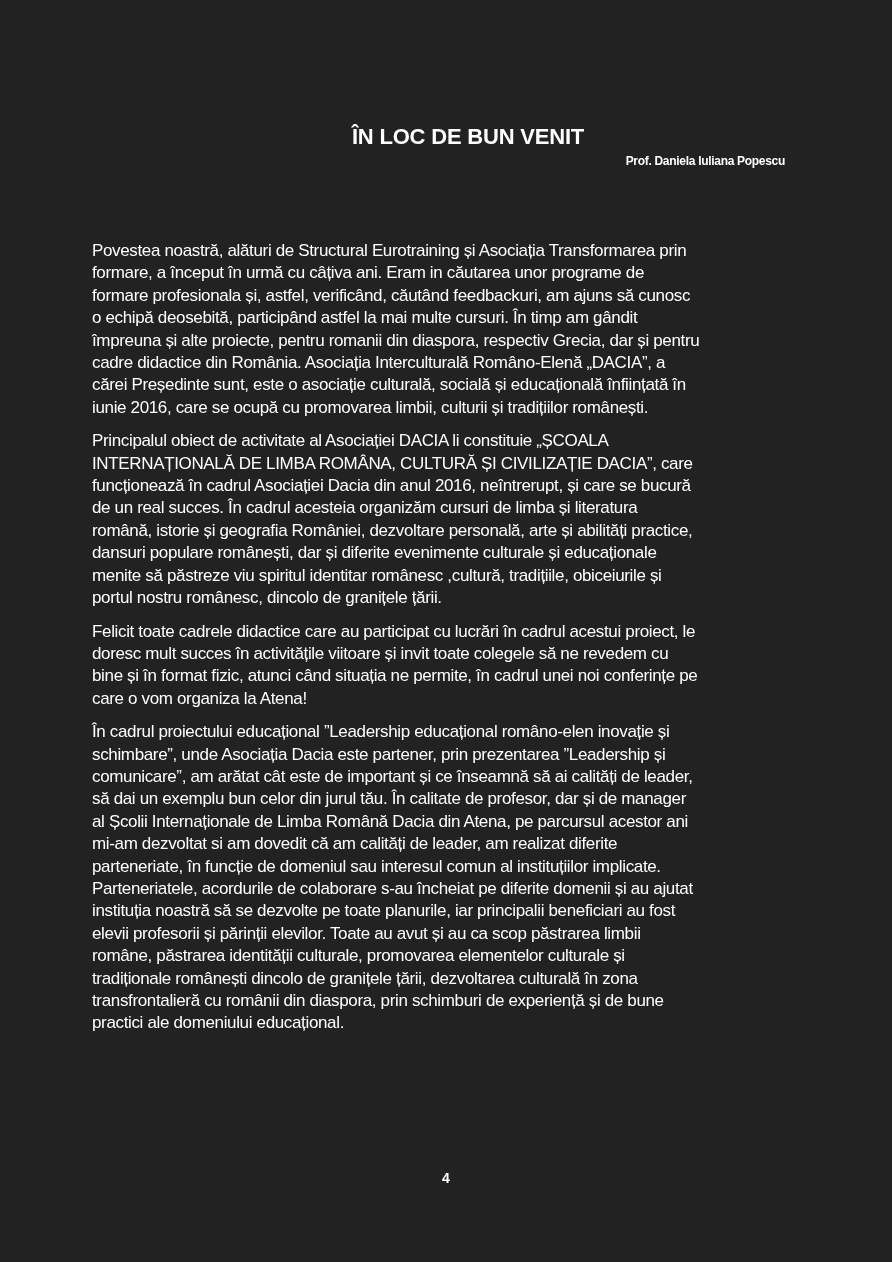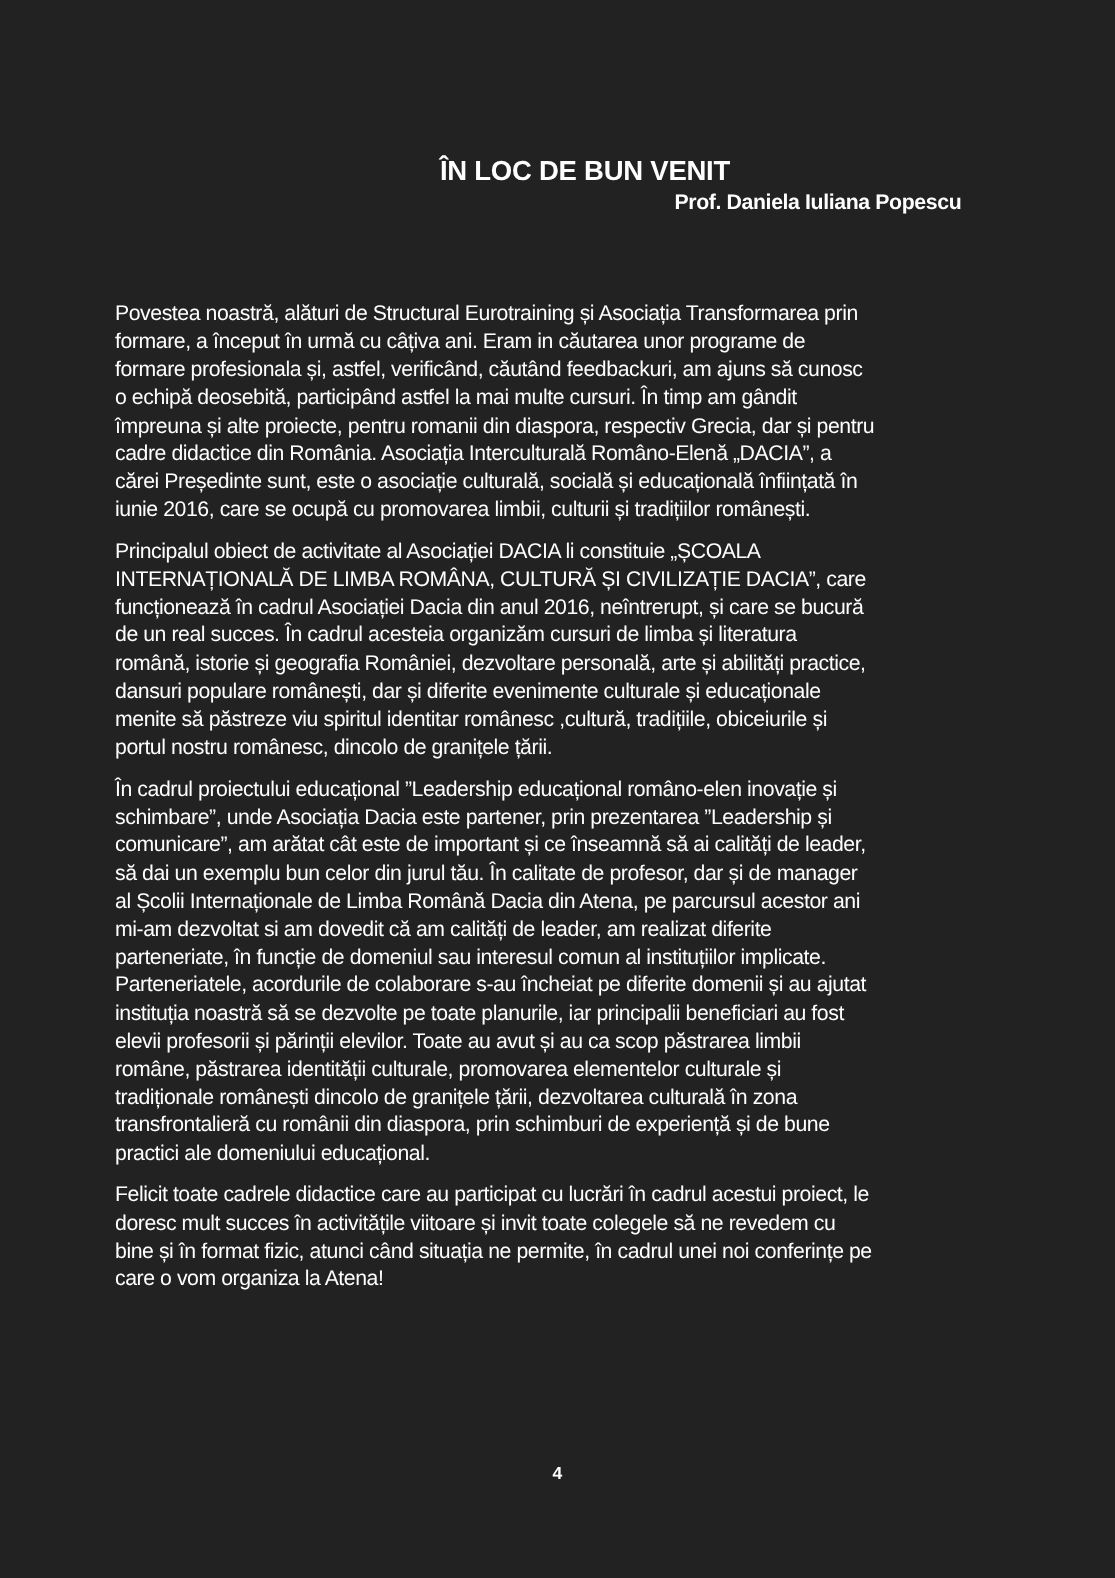--- a/index.html
+++ b/index.html
@@ -10,22 +10,22 @@
     font-family: "Liberation Sans", sans-serif;
     position: relative;
     overflow: hidden;
   }
   .title {
     position: absolute; left: 6px; width: 892px; top: 108px;
     text-align: center; font-weight: bold; font-size: 22px;
     letter-spacing: -0.2px; margin: 16px;
   }
   .author {
-    position: absolute; right: 123px; top: 150px;
-    text-align: right; font-weight: bold; font-size: 17px; line-height: 23px;
+    position: absolute; right: 107px; top: 150px;
+    text-align: right; font-weight: bold; font-size: 12px; line-height: 23px;
     letter-spacing: -0.3px;
   }
   .author div { white-space: nowrap; }
   .body-text {
     position: absolute; left: 92px; top: 240px; width: 680px;
     font-size: 17px; line-height: 22.4px; letter-spacing: -0.35px;
   }
   .body-text p { margin: 0 0 11px 0; white-space: pre-line; }
   .page-number {
     position: absolute; left: 0; width: 892px; top: 1170px;
@@ -51,33 +51,33 @@
 cărei Președinte sunt, este o asociație culturală, socială și educațională înființată în
 iunie 2016, care se ocupă cu promovarea limbii, culturii și tradițiilor românești.</p>
   <p>Principalul obiect de activitate al Asociației DACIA li constituie „ȘCOALA
 INTERNAȚIONALĂ  DE LIMBA ROMÂNA, CULTURĂ  ȘI CIVILIZAȚIE DACIA”, care
 funcționează  în cadrul Asociației Dacia din anul 2016, neîntrerupt, și care se bucură
 de un real succes. În cadrul acesteia organizăm cursuri de limba și literatura
 română, istorie și geografia României, dezvoltare personală, arte și abilități practice,
 dansuri populare românești, dar și diferite evenimente culturale și educaționale
 menite să păstreze viu spiritul identitar românesc ,cultură, tradițiile, obiceiurile și
 portul nostru  românesc, dincolo de granițele țării.</p>
+  <p>Felicit toate cadrele didactice care au participat cu lucrări în cadrul acestui proiect, le
+doresc mult succes în activitățile viitoare și invit toate colegele să ne revedem cu
+bine și în format fizic, atunci când situația ne permite, în cadrul unei noi conferințe pe
+care o vom organiza la Atena!</p>
   <p>În cadrul  proiectului educațional  ”Leadership educațional româno-elen inovație și
 schimbare”, unde Asociația Dacia este partener, prin prezentarea ”Leadership și
 comunicare”, am arătat cât este de important și ce înseamnă să ai calități de leader,
 să dai un exemplu  bun celor din jurul tău. În calitate de profesor, dar și de manager
 al Școlii Internaționale de Limba Română Dacia din Atena, pe parcursul acestor ani
 mi-am dezvoltat si am dovedit că am calități de leader, am realizat diferite
 parteneriate, în funcție de domeniul sau interesul comun al instituțiilor implicate.
 Parteneriatele, acordurile de colaborare s-au încheiat pe diferite domenii și au ajutat
 instituția noastră să se dezvolte pe toate planurile, iar principalii beneficiari au fost
 elevii profesorii și părinții elevilor. Toate au avut și au ca scop  păstrarea limbii
 române, păstrarea identității culturale, promovarea elementelor culturale și
 tradiționale românești dincolo de granițele țării, dezvoltarea  culturală în zona
 transfrontalieră cu românii din diaspora, prin schimburi de experiență și de bune
 practici ale domeniului educațional.</p>
-  <p>Felicit toate cadrele didactice care au participat cu lucrări în cadrul acestui proiect, le
-doresc mult succes în activitățile viitoare și invit toate colegele să ne revedem cu
-bine și în format fizic, atunci când situația ne permite, în cadrul unei noi conferințe pe
-care o vom organiza la Atena!</p>
 </div>
 
 <div class="page-number">4</div>
 
 </body></html>

